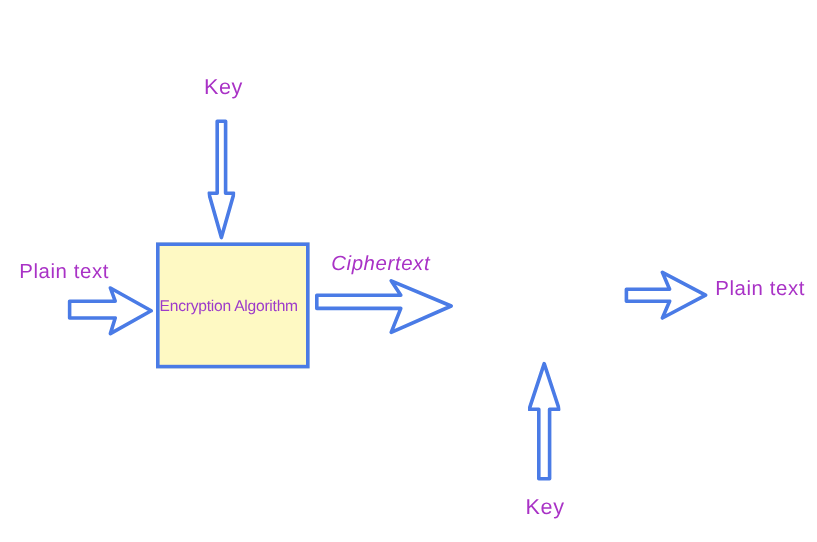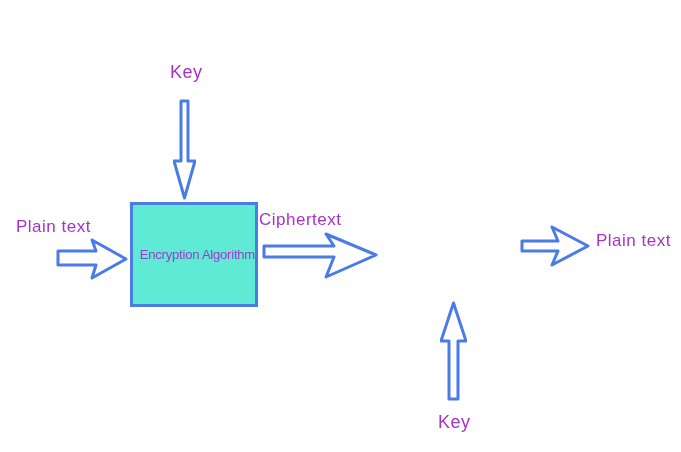--- a/index.html
+++ b/index.html
@@ -12,22 +12,22 @@
   .canvas{
     position:relative;width:681px;height:452px;background:var(--bg);
     font-family:"Liberation Sans", sans-serif;overflow:hidden;margin-top:44px;
   }
   .label{
     position:absolute;color:var(--label-magenta);
     font-size:17px;letter-spacing:0.5px;white-space:nowrap;
   }
   .label.big{font-size:18px;}
   .box{
-    position:absolute;border:3px solid var(--line-blue);background:#5eead4;
-    display:flex;align-items:center;justify-content:flex-end;
+    position:absolute;border:3px solid var(--line-blue);background:#fef9c3;
+    display:flex;align-items:center;justify-content:flex-start;
   }
   .box span{
     color:var(--box-text);font-size:13px;letter-spacing:-0.2px;white-space:nowrap;
   }
   .arrow{position:absolute;color:var(--line-blue);}
   .arrow path{fill:#fff;stroke:currentColor;stroke-width:3;stroke-linejoin:round;}
 </style>
 </head>
 <body>
 
@@ -40,21 +40,21 @@
 
   <div class="label" style="left:16px;top:173px;">Plain text</div>
   <svg class="arrow" style="left:56px;top:194px;" width="72" height="42" viewBox="0 0 72 42">
     <path d="M2 13 H40 L36 2 L70 21 L36 40 L40 27 H2 Z"></path>
   </svg>
 
   <div class="box" style="left:130px;top:158px;width:122px;height:99px;">
     <span>Encryption Algorithm</span>
   </div>
 
-  <div class="label" style="left:259px;top:166px;">Ciphertext</div>
+  <div class="label" style="left:276px;top:166px;font-style:italic;">Ciphertext</div>
   <svg class="arrow" style="left:262px;top:188px;" width="116" height="47" viewBox="0 0 116 47">
     <path d="M2 14 H72 L64 2 L114 23 L64 45 L72 25 H2 Z"></path>
   </svg>
 
 
   <svg class="arrow" style="left:520px;top:181px;" width="70" height="42" viewBox="0 0 70 42">
     <path d="M2 16 H38 L32 2 L68 21 L32 40 L38 26 H2 Z"></path>
   </svg>
   <div class="label" style="left:596px;top:187px;">Plain text</div>
 

